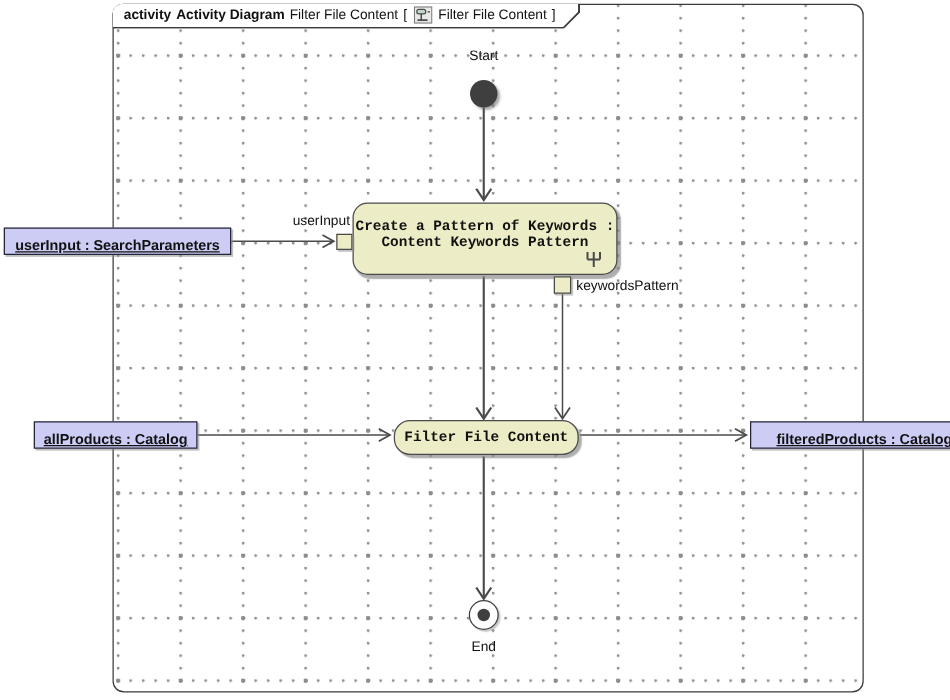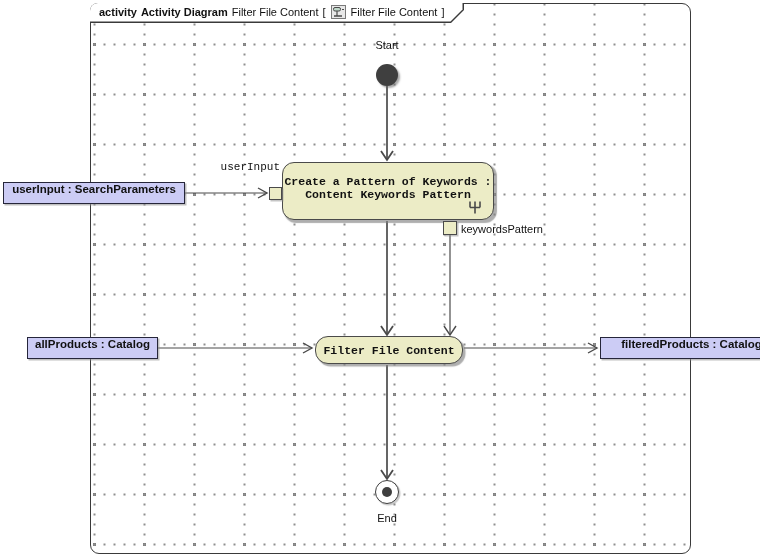--- a/index.html
+++ b/index.html
@@ -44,22 +44,22 @@
     background:#ececc6; border:1.5px solid #4a4a4a; border-radius:12px;
     box-shadow:2.5px 2.5px 1px rgba(130,130,130,0.65);
     display:flex; flex-direction:column; align-items:center; justify-content:center;
     font-weight:bold; font-size:11.5px; text-align:center; z-index:3;font-family:Liberation Mono, monospace;
   }
   .action .rake{position:absolute; right:10px; bottom:4px; line-height:0;}
   .objnode{
     position:absolute; box-sizing:border-box;
     background:#ccccf5; border:1px solid #26263a;
     box-shadow:1.5px 1.5px 0 rgba(140,140,140,0.55);
-    display:flex; align-items:flex-start; justify-content:center;
-    font-weight:bold; font-size:11.5px; z-index:3; white-space:nowrap;
+    display:flex; align-items:flex-end; justify-content:center;
+    font-weight:bold; font-size:11.5px; z-index:3; white-space:nowrap;text-decoration:underline;
   }
   .pin{
     position:absolute; box-sizing:border-box; width:13px; height:13px;
     background:#ececc6; border:1.2px solid #4a4a4a;
     box-shadow:1.5px 1.5px 0 rgba(140,140,140,0.5); z-index:3;
   }
   .startnode{
     position:absolute; left:376px; top:64px; width:22px; height:22px;
     background:#3f3f3f; border-radius:50%;
     box-shadow:2px 2px 2px rgba(100,100,100,0.55); z-index:3;
@@ -153,21 +153,21 @@
     <span>Create a Pattern of Keywords :</span>
     <span>Content Keywords Pattern</span>
     <span class="rake">
       <svg width="16" height="15" viewBox="0 0 16 15">
         <path d="M3 1.5 V7.5 M8 1.5 V7.5 M13 1.5 V7.5 M3 7.5 H13 M8 7.5 V13.5" stroke="#4a4a4a" stroke-width="1.6" fill="none"></path>
       </svg>
     </span>
   </div>
 
   <div class="pin" style="left:269px; top:187px;"></div>
-  <div class="freelabel right" style="left:200px; top:161px; width:80px;font-family:Liberation Mono, monospace;">userInput</div>
+  <div class="freelabel right" style="left:200px; top:171px; width:80px;">userInput</div>
 
   <div class="pin" style="left:443px; top:221px; width:14px; height:14px;"></div>
   <div class="freelabel" style="left:461px; top:223px;">keywordsPattern</div>
 
   <div class="objnode" style="left:3px; top:182px; width:182px; height:22px;">
     <span>userInput : SearchParameters</span>
   </div>
   <div class="objnode" style="left:27px; top:337px; width:131px; height:22px;">
     <span>allProducts : Catalog</span>
   </div>

